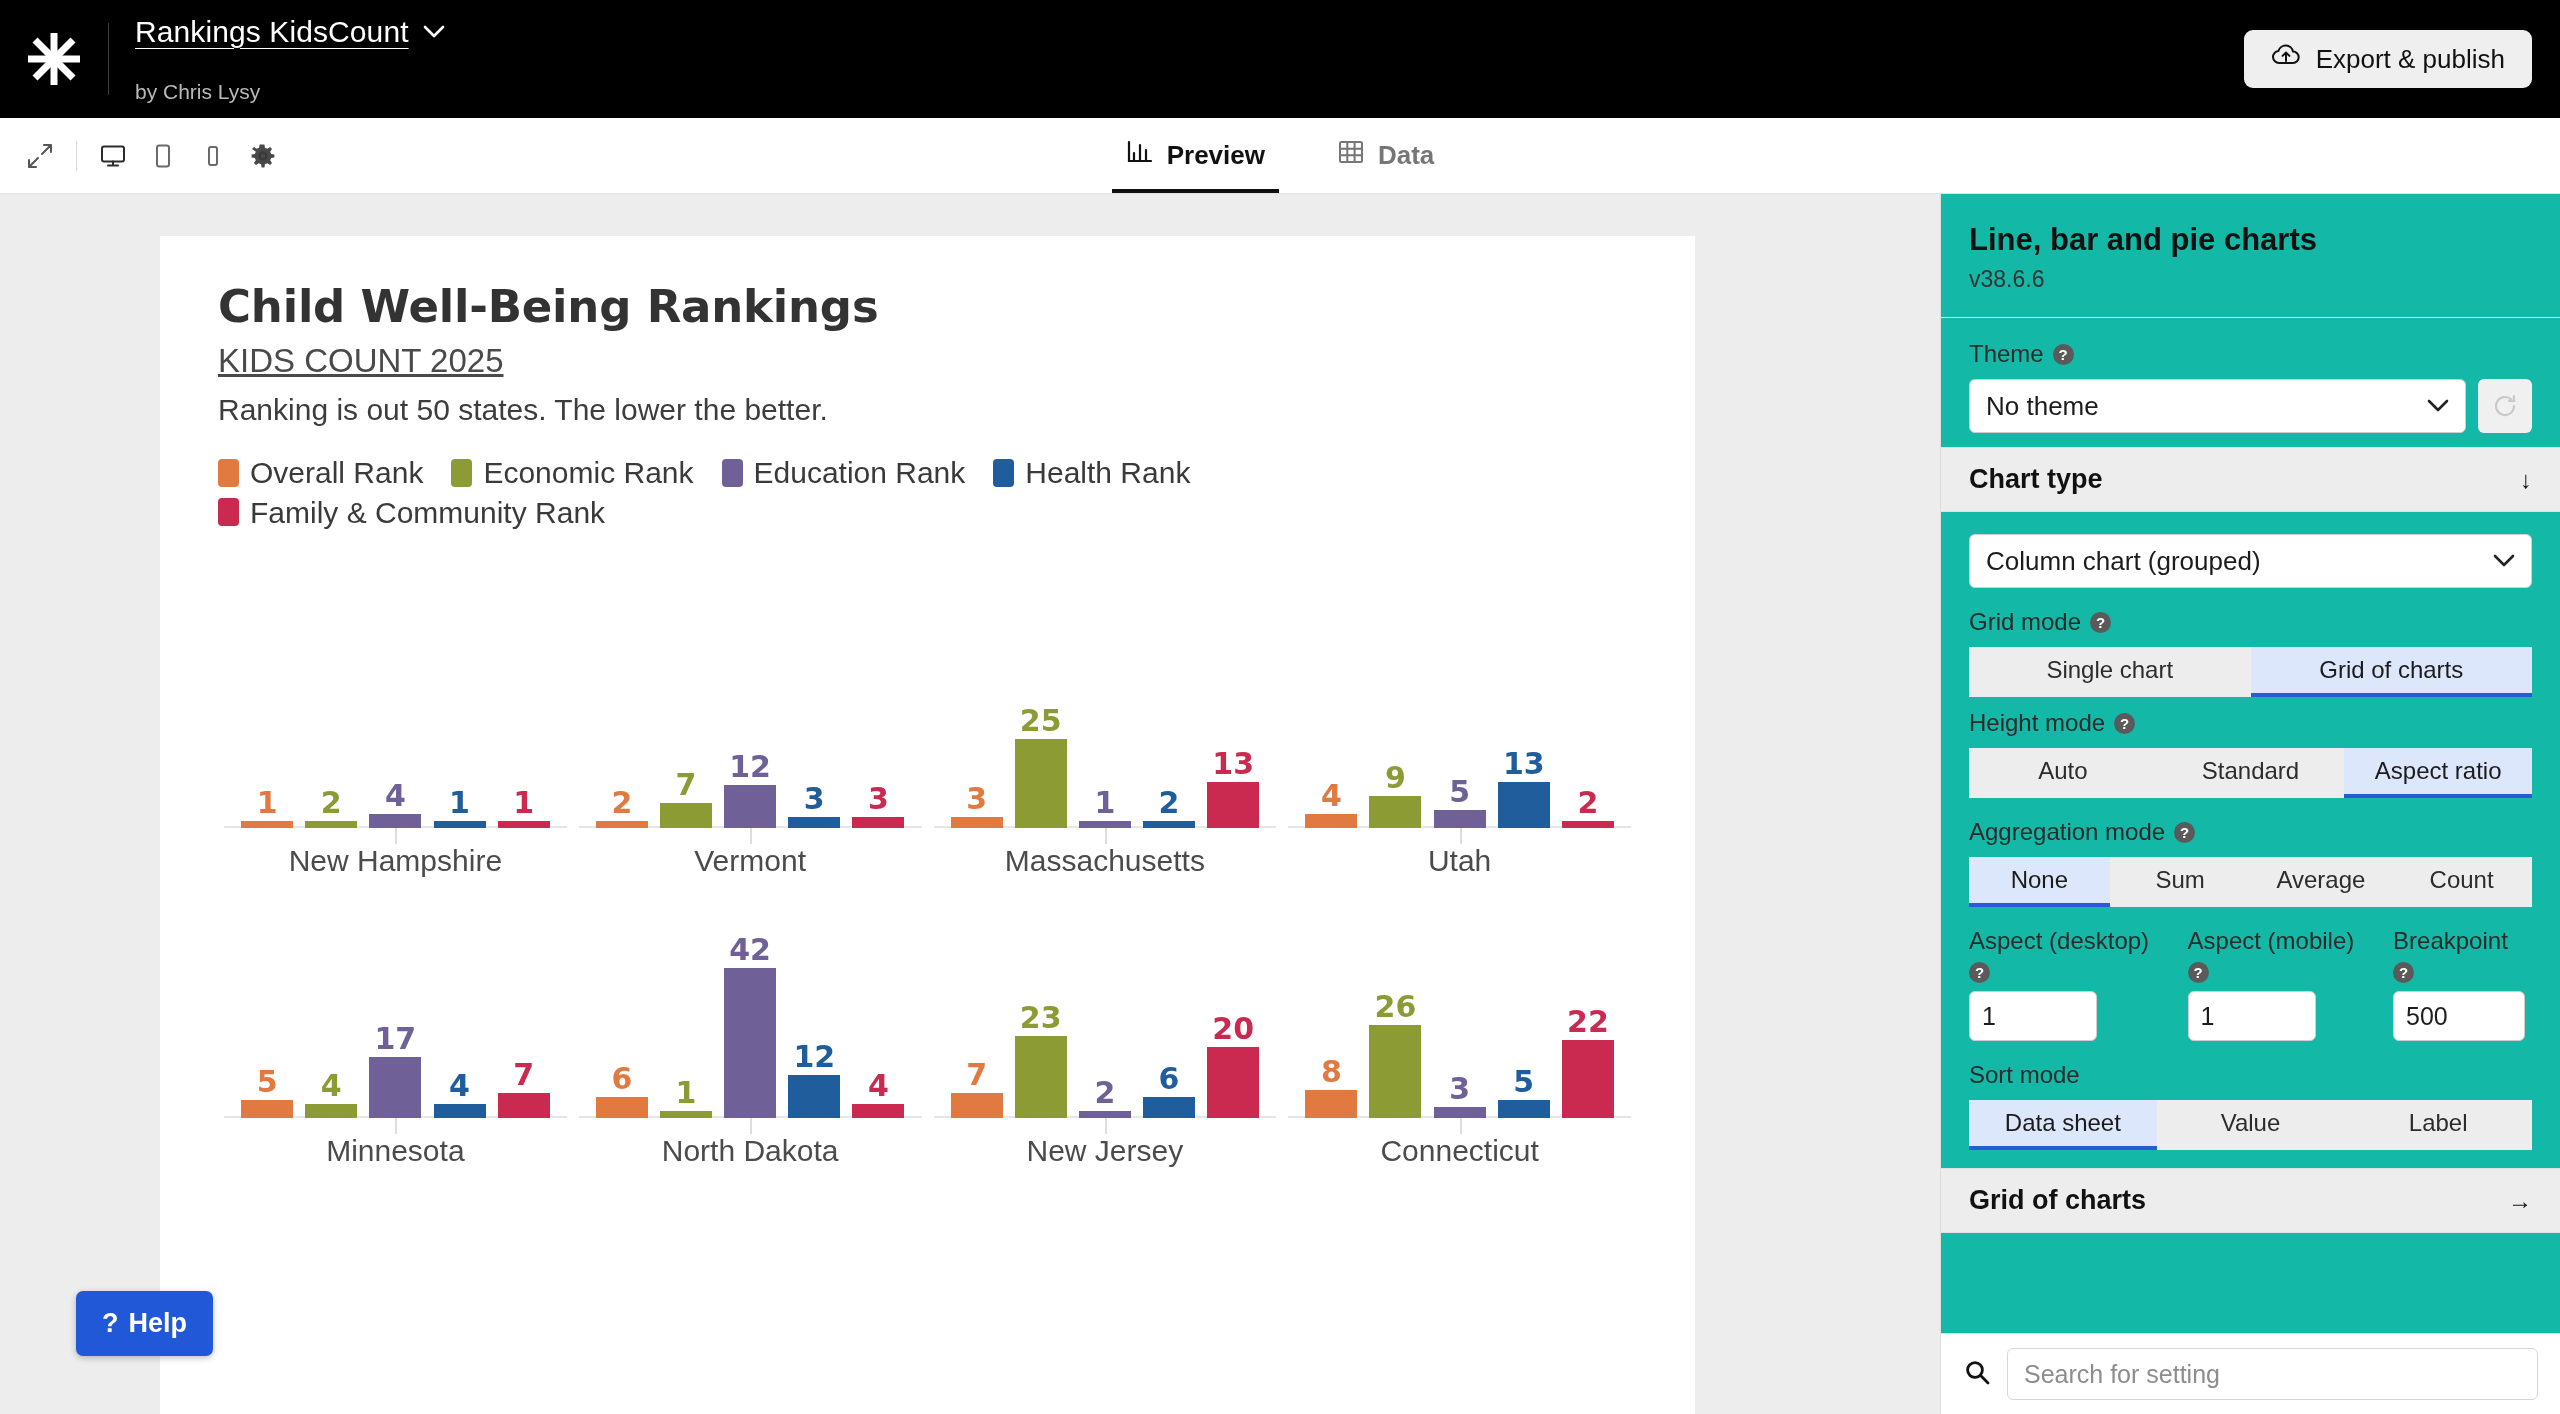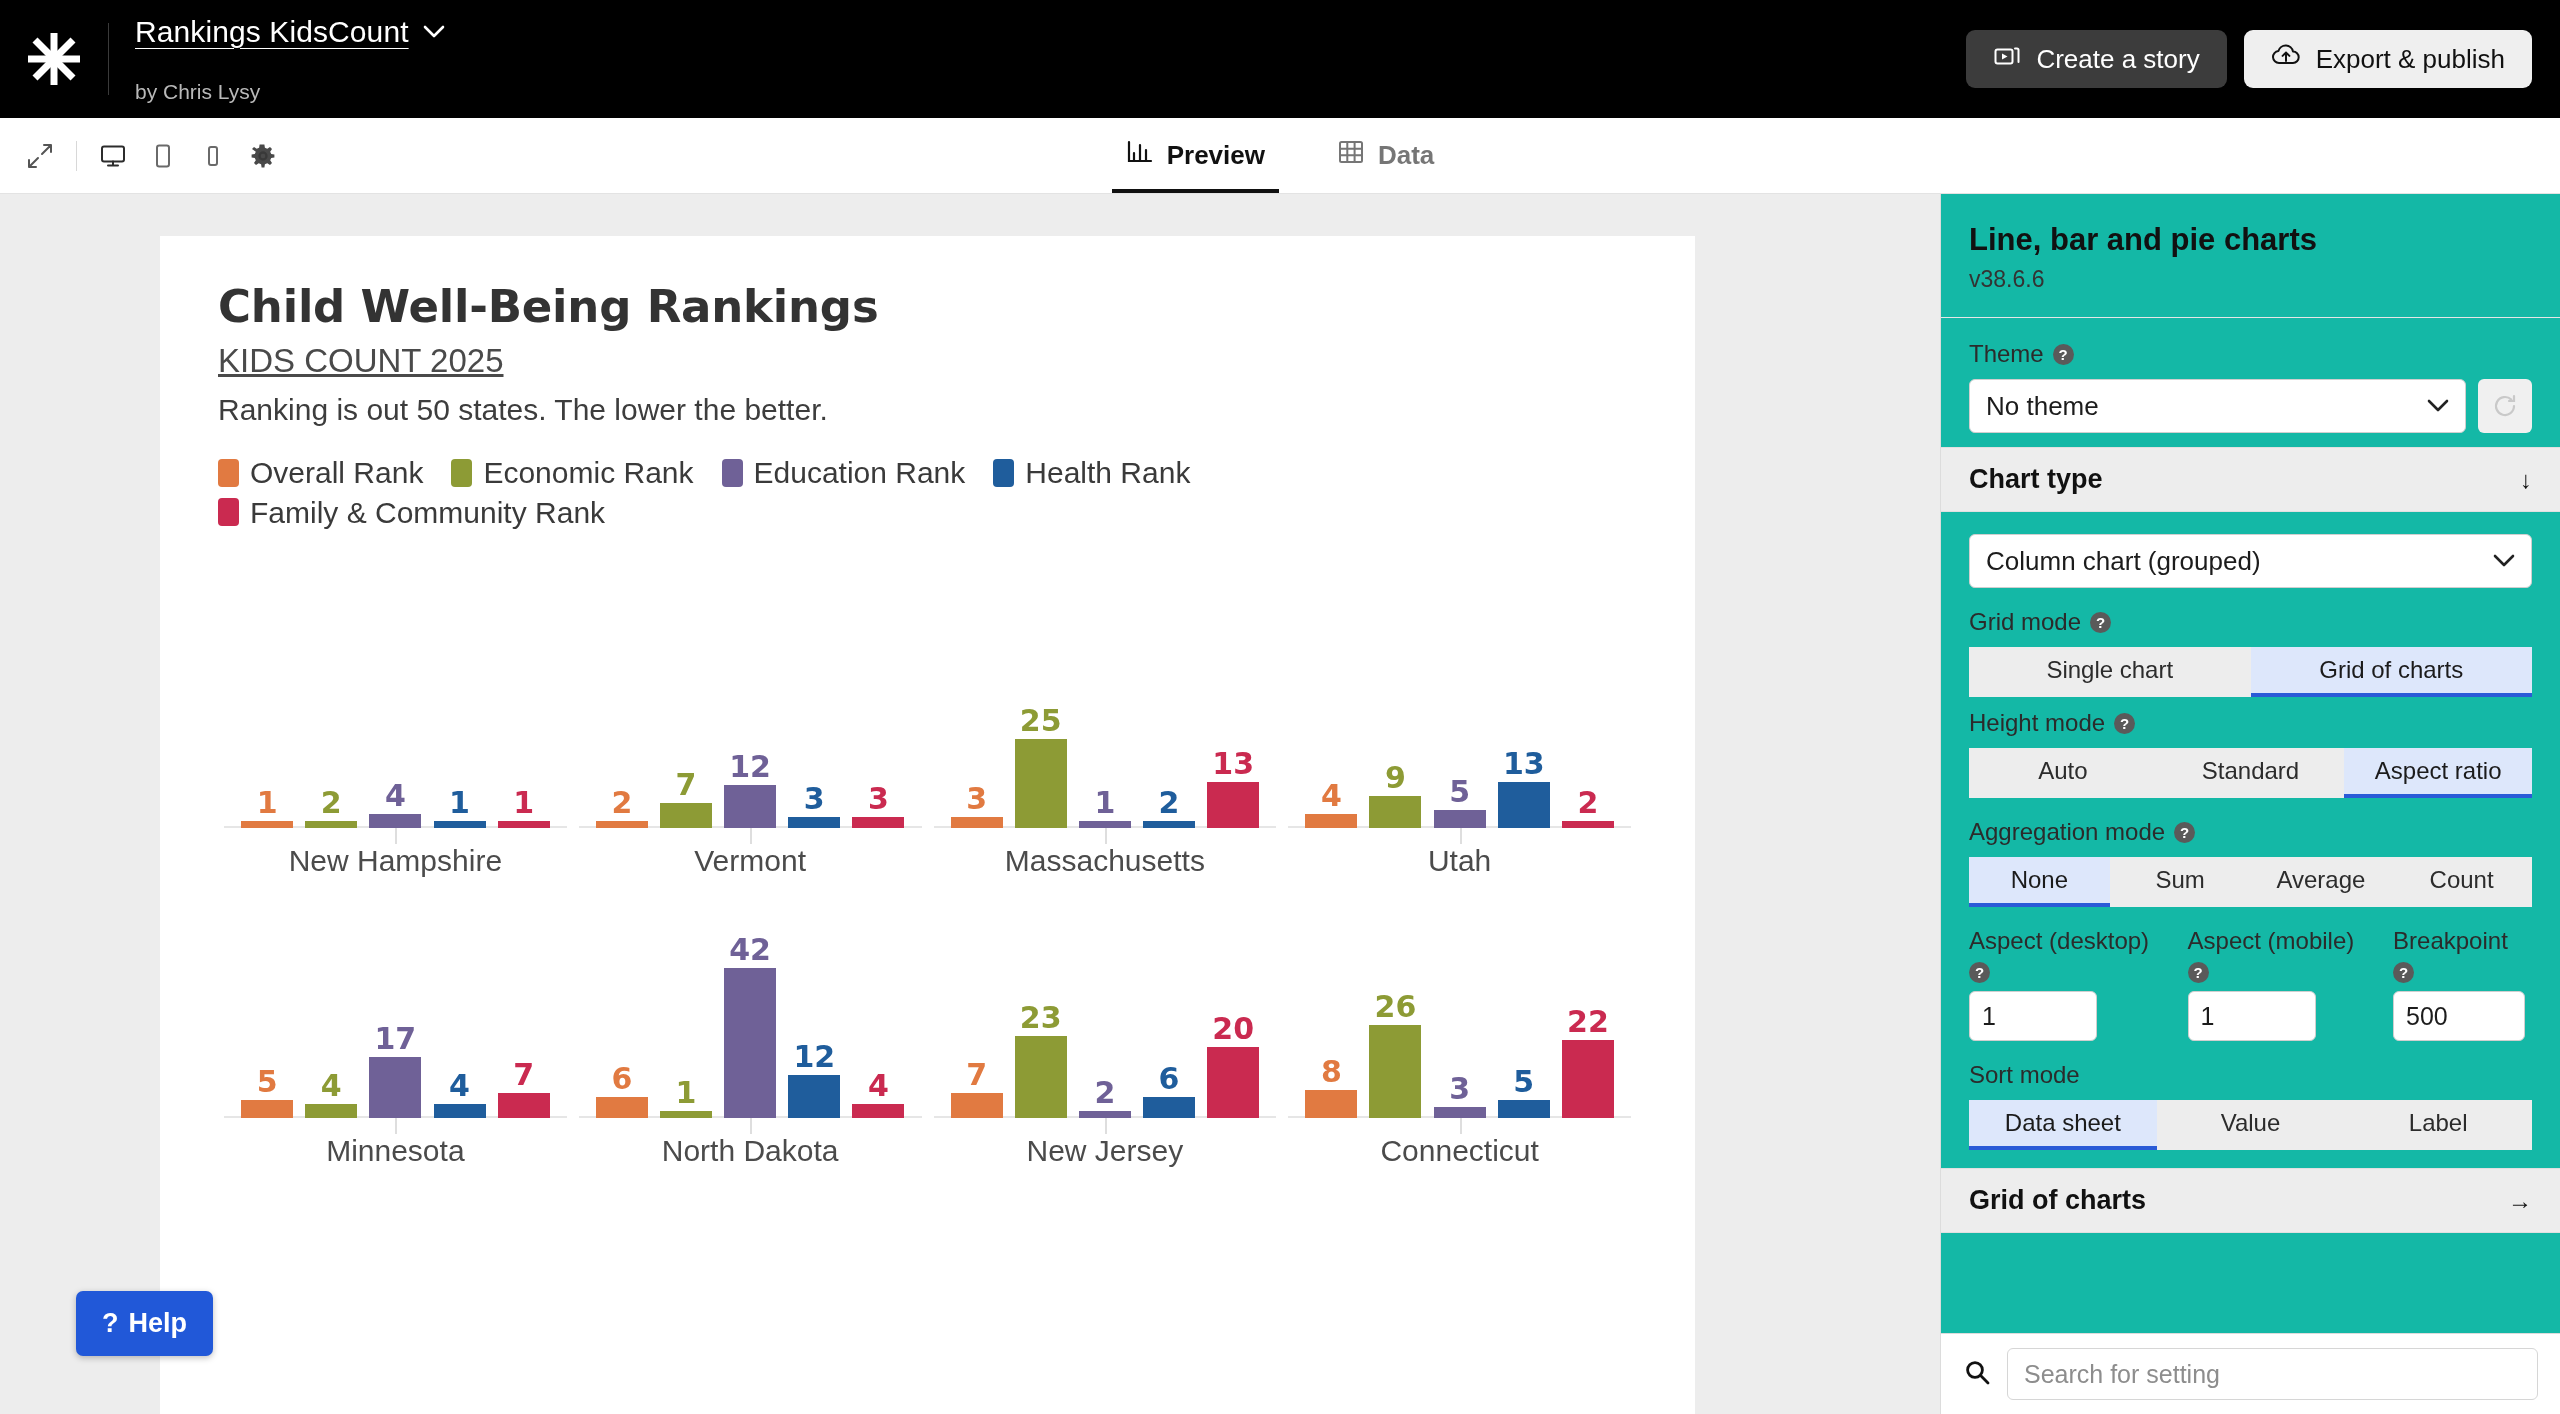--- a/index.html
+++ b/index.html
@@ -353,30 +353,20 @@
       <span id="title-caret">
         <svg width="22" height="13" viewBox="0 0 22 13">
             <path d="M2 2 L11 11 L20 2" stroke="#ffffff" stroke-width="2.6" fill="none" stroke-linecap="round" stroke-linejoin="round"></path>
           </svg>
       </span>
     </div>
     <div id="byline">by Chris Lysy</div>
   </div>
 
   <div id="topbar-actions">
-    <div class="tb-btn" id="btn-create-story">
-      <span>
-        <svg width="28" height="28" viewBox="0 0 28 28" fill="none">
-          <rect x="2.5" y="7.5" width="17" height="14" rx="2" stroke="#ffffff" stroke-width="2"></rect>
-          <path d="M22 6.5h2a1.5 1.5 0 0 1 1.5 1.5v12" stroke="#ffffff" stroke-width="2" stroke-linecap="round"></path>
-          <path d="M9 11.5 L14.5 14.5 L9 17.5 Z" fill="#ffffff"></path>
-        </svg>
-      </span>
-      <span>Create a story</span>
-    </div>
     <div class="tb-btn" id="btn-export">
       <span>
         <svg width="30" height="26" viewBox="0 0 30 26" fill="none">
           <path d="M8 20a6 6 0 0 1-.6-11.97A7.5 7.5 0 0 1 22 8.6 5.6 5.6 0 0 1 22 20H8Z" stroke="#111111" stroke-width="2" stroke-linejoin="round"></path>
           <path d="M15 18V9.5M15 9.5l-3.4 3.4M15 9.5l3.4 3.4" stroke="#111111" stroke-width="2" stroke-linecap="round" stroke-linejoin="round"></path>
         </svg>
       </span>
       <span>Export &amp; publish</span>
     </div>
   </div>

